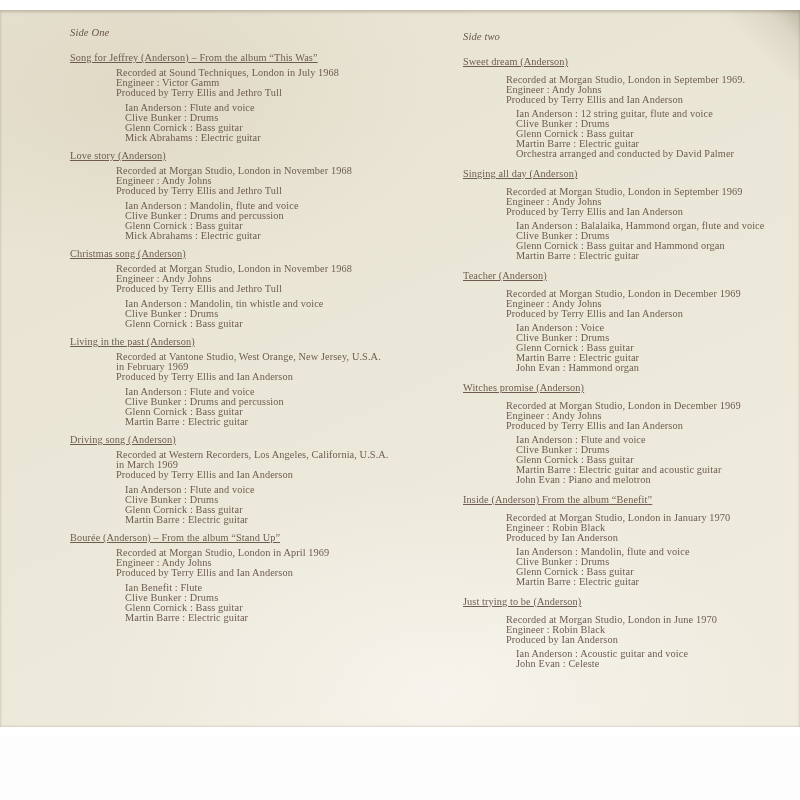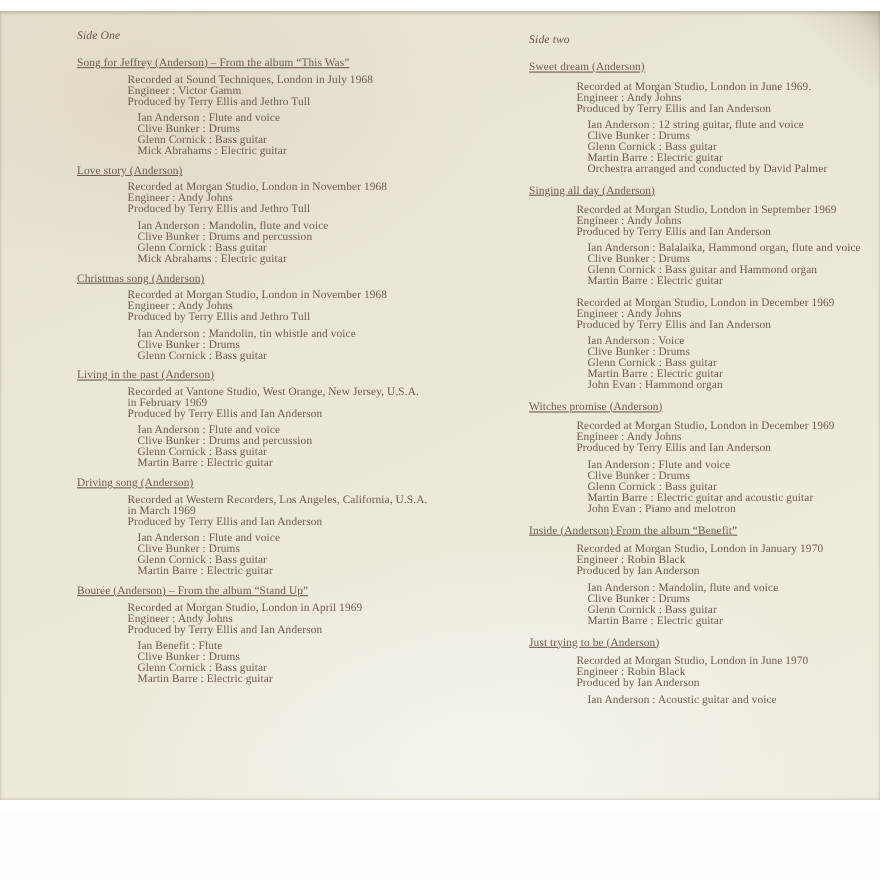--- a/index.html
+++ b/index.html
@@ -41,21 +41,21 @@
     background: linear-gradient(225deg, rgba(95,82,60,0.30) 0%, rgba(95,82,60,0.10) 18%, rgba(95,82,60,0) 45%);
     pointer-events: none;
   }
   .column {
     position: absolute;
     color: #6e5c50;
     font-size: 10.3px;
     letter-spacing: 0.1px;
   }
   .col-left  { left: 70px;  top: 18px; width: 396px; --lh: 10px; --title-mb: 5px;   --pers-mt: 4.5px; --track-mb: 8.5px; --det-ind: 46px; --pers-ind: 55px; }
-  .col-right { left: 481px; top: 22px; width: 318px; --lh: 10px; --title-mb: 7.5px; --pers-mt: 4.5px; --track-mb: 10px;  --det-ind: 43px; --pers-ind: 53px; }
+  .col-right { left: 463px; top: 22px; width: 318px; --lh: 10px; --title-mb: 7.5px; --pers-mt: 4.5px; --track-mb: 10px;  --det-ind: 43px; --pers-ind: 53px; }
   .side-heading {
     font-style: italic;
     font-weight: normal;
     font-size: 10.6px;
     margin: 0 0 15px 0;
     line-height: 10px;
     color: #6a574b;
   }
   .track { margin-bottom: var(--track-mb); }
   .track-title {
@@ -166,21 +166,21 @@
           </article>
         </div>
     </section>
 
     <section class="column col-right">
       <h2 class="side-heading">Side two</h2>
       <div class="tracks">
           <article class="track">
             <div class="track-title">Sweet dream (Anderson)</div>
             <div class="details">
-              <div class="line">Recorded at Morgan Studio, London in June 1969.</div>
+              <div class="line">Recorded at Morgan Studio, London in September 1969.</div>
               <div class="line">Engineer : Andy Johns</div>
               <div class="line">Produced by Terry Ellis and Ian Anderson</div>
             </div>
             <div class="personnel">
               <div class="line">Ian Anderson : 12 string guitar, flute and voice</div>
               <div class="line">Clive Bunker : Drums</div>
               <div class="line">Glenn Cornick : Bass guitar</div>
               <div class="line">Martin Barre : Electric guitar</div>
               <div class="line">Orchestra arranged and conducted by David Palmer</div>
             </div>
@@ -193,20 +193,21 @@
               <div class="line">Produced by Terry Ellis and Ian Anderson</div>
             </div>
             <div class="personnel">
               <div class="line">Ian Anderson : Balalaika, Hammond organ, flute and voice</div>
               <div class="line">Clive Bunker : Drums</div>
               <div class="line">Glenn Cornick : Bass guitar and Hammond organ</div>
               <div class="line">Martin Barre : Electric guitar</div>
             </div>
           </article>
           <article class="track">
+            <div class="track-title">Teacher (Anderson)</div>
             <div class="details">
               <div class="line">Recorded at Morgan Studio, London in December 1969</div>
               <div class="line">Engineer : Andy Johns</div>
               <div class="line">Produced by Terry Ellis and Ian Anderson</div>
             </div>
             <div class="personnel">
               <div class="line">Ian Anderson : Voice</div>
               <div class="line">Clive Bunker : Drums</div>
               <div class="line">Glenn Cornick : Bass guitar</div>
               <div class="line">Martin Barre : Electric guitar</div>
@@ -244,18 +245,19 @@
           </article>
           <article class="track">
             <div class="track-title">Just trying to be (Anderson)</div>
             <div class="details">
               <div class="line">Recorded at Morgan Studio, London in June 1970</div>
               <div class="line">Engineer : Robin Black</div>
               <div class="line">Produced by Ian Anderson</div>
             </div>
             <div class="personnel">
               <div class="line">Ian Anderson : Acoustic guitar and voice</div>
+              <div class="line">John Evan : Celeste</div>
             </div>
           </article>
         </div>
     </section>
   </div>
 </div>
 
 </body></html>

